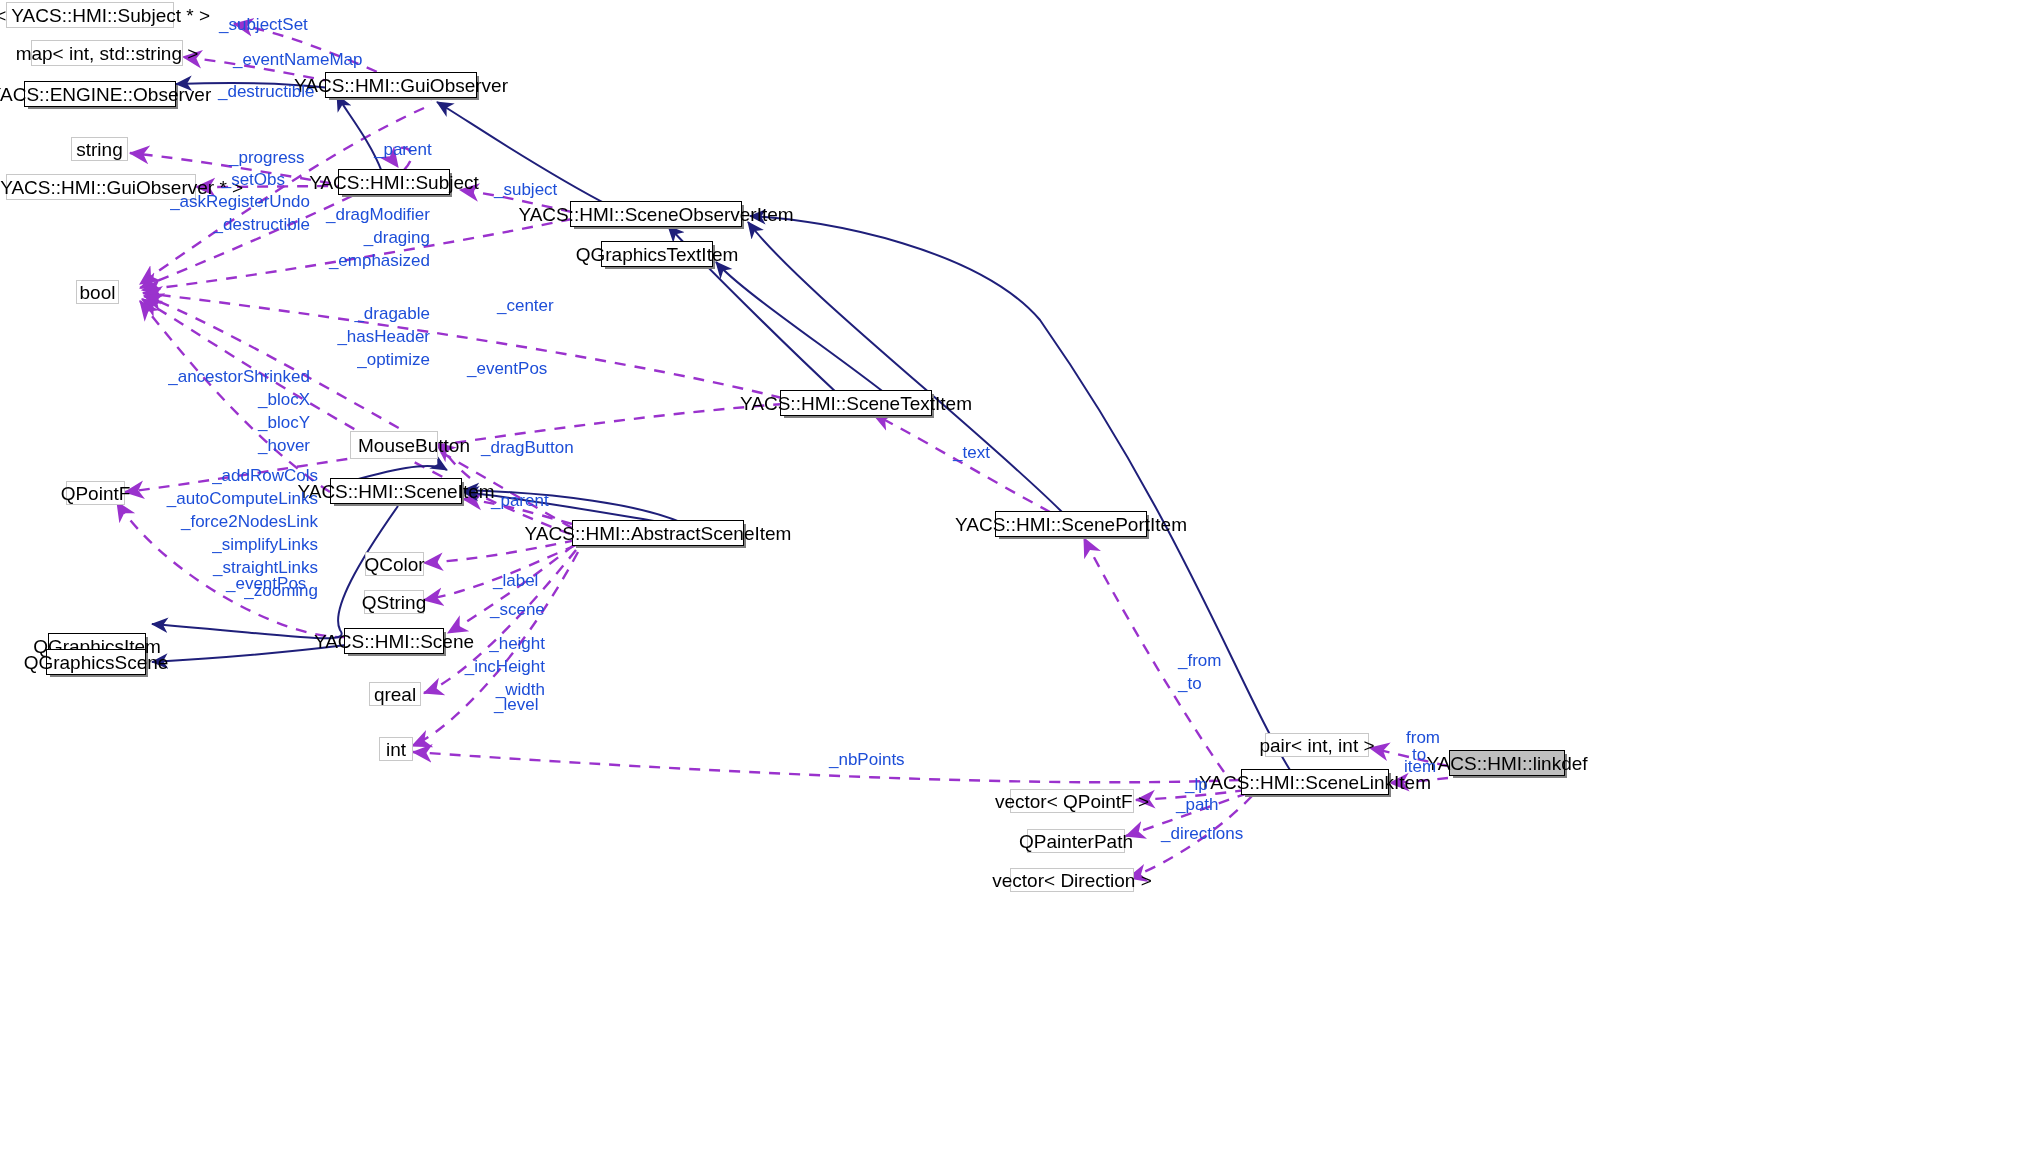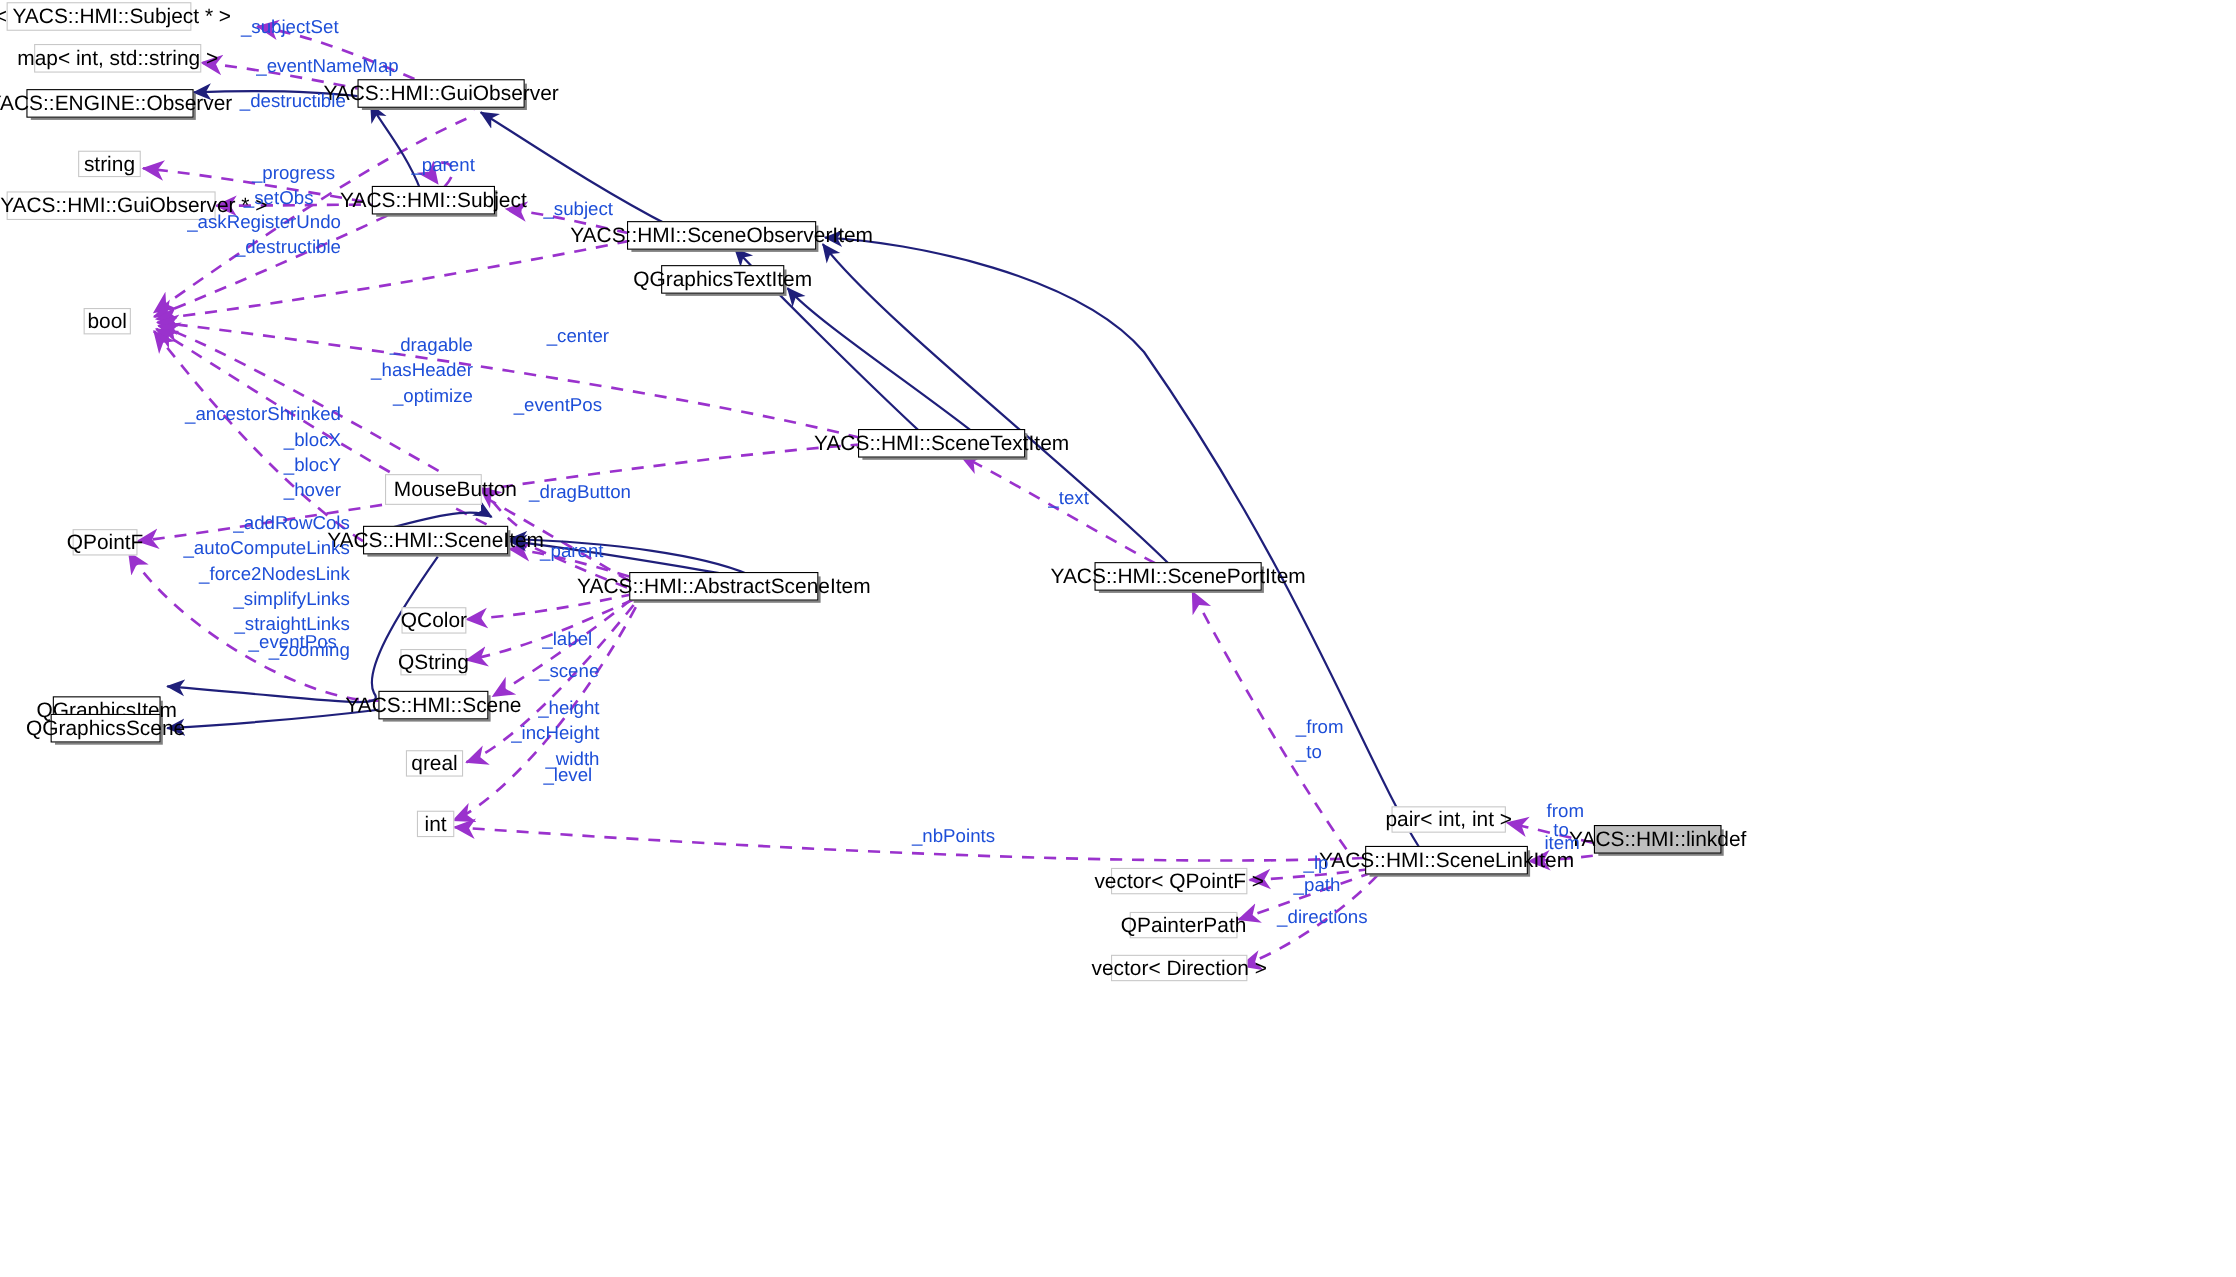--- a/index.html
+++ b/index.html
@@ -196,20 +196,23 @@
 
   <div class="elabel" style="left:229px;top:147px;">_progress</div>
 
   <div class="elabel right" style="left:175px;top:169px;width:110px;">_setObs</div>
 
   <div class="elabel right" style="left:140px;top:191px;width:170px;">_askRegisterUndo
 _destructible</div>
 
   <div class="elabel" style="left:494px;top:179px;">_subject</div>
 
+  <div class="elabel right" style="left:290px;top:204px;width:140px;">_dragModifier
+_draging
+_emphasized</div>
 
   <div class="elabel" style="left:497px;top:295px;">_center</div>
 
   <div class="elabel right" style="left:290px;top:303px;width:140px;">_dragable
 _hasHeader
 _optimize</div>
 
   <div class="elabel" style="left:467px;top:358px;">_eventPos</div>
 
   <div class="elabel right" style="left:140px;top:366px;width:170px;">_ancestorShrinked

